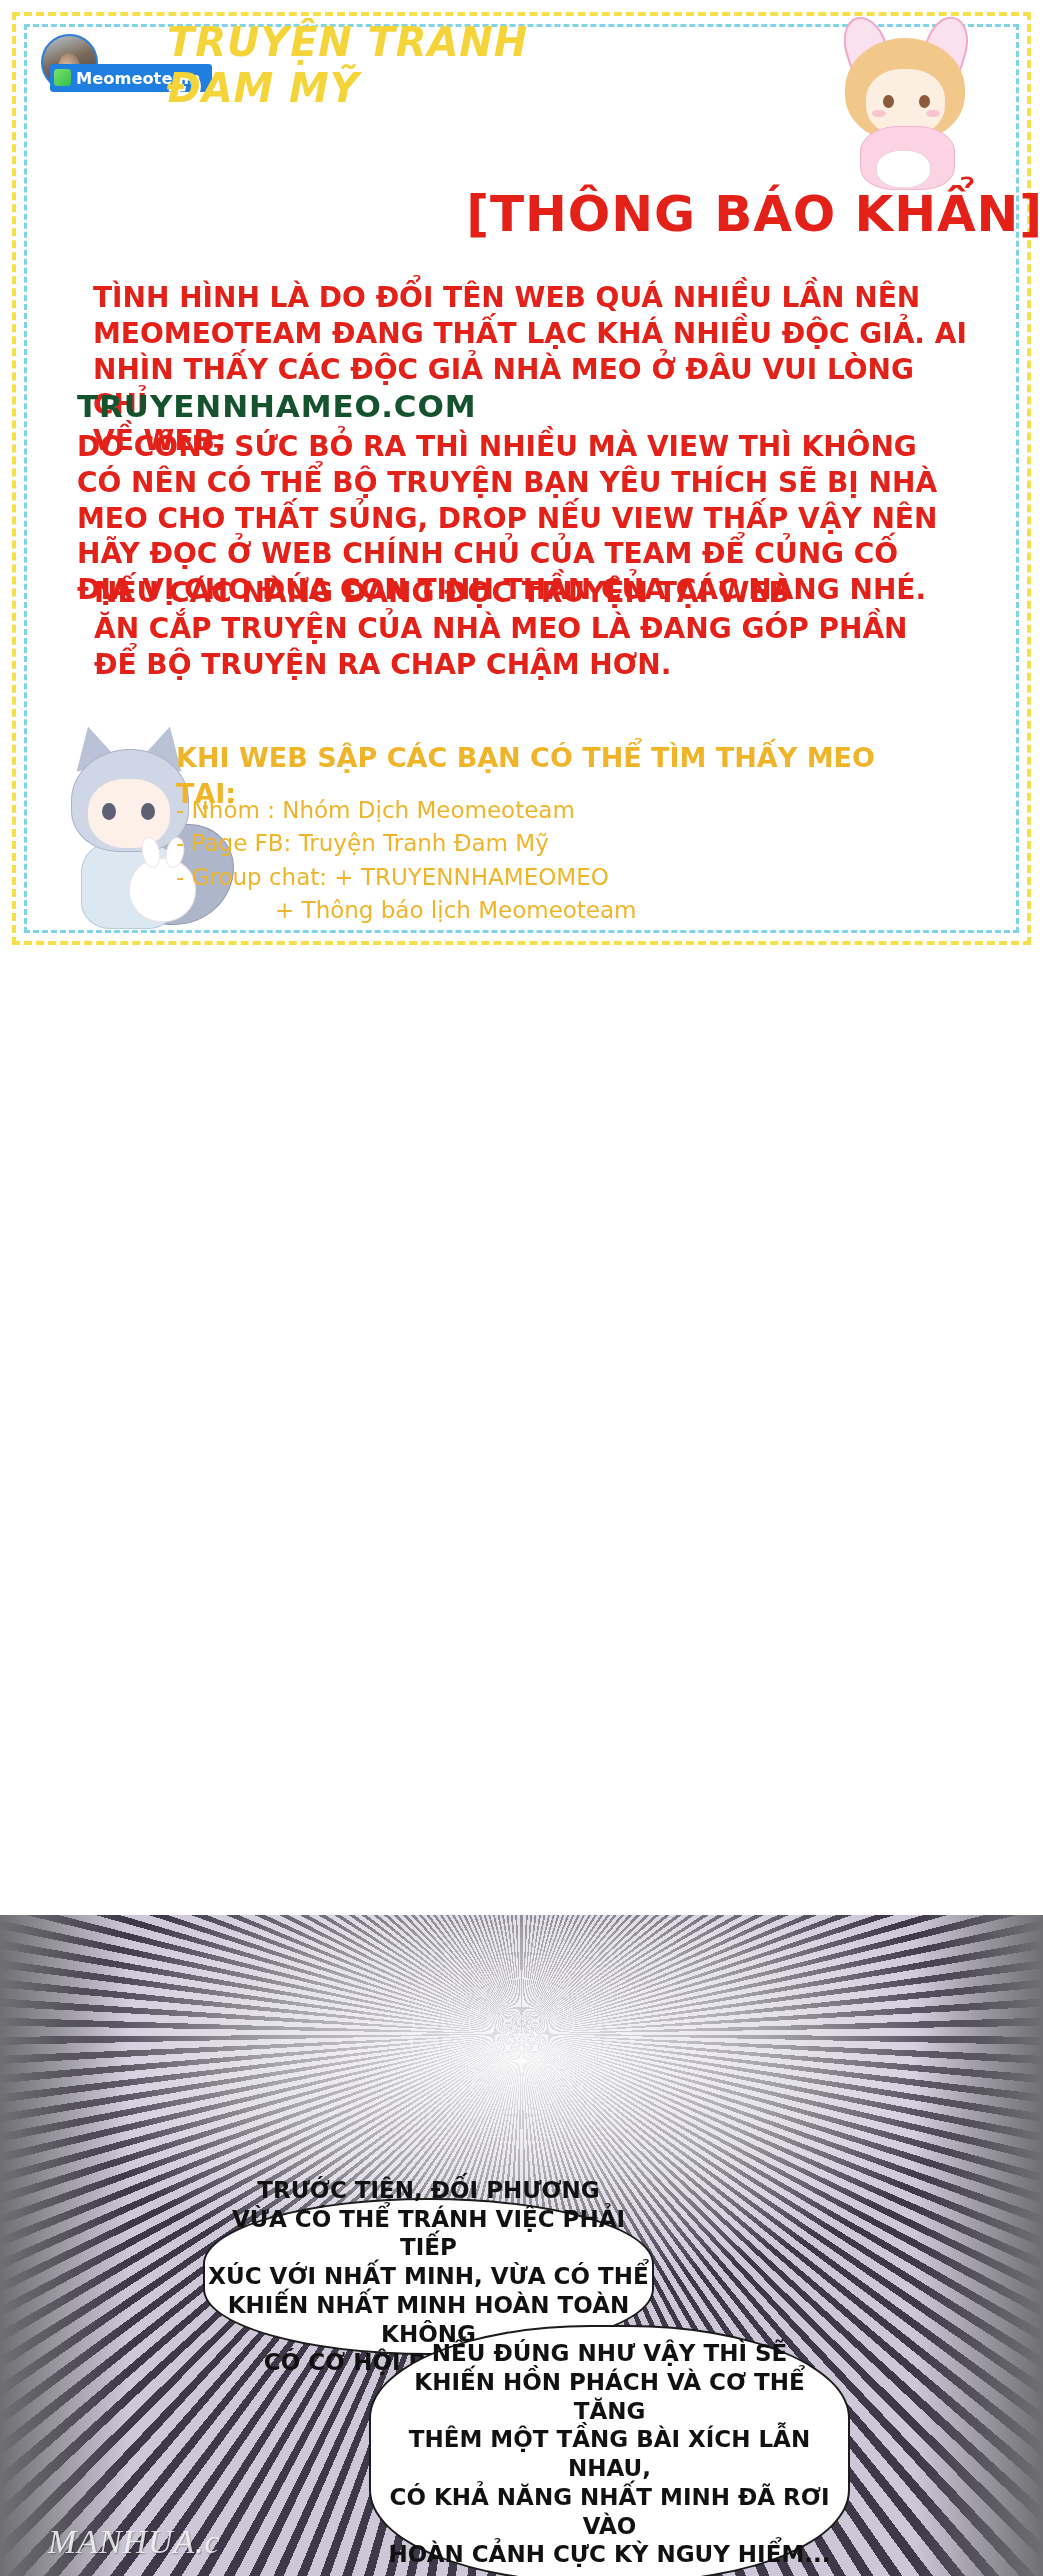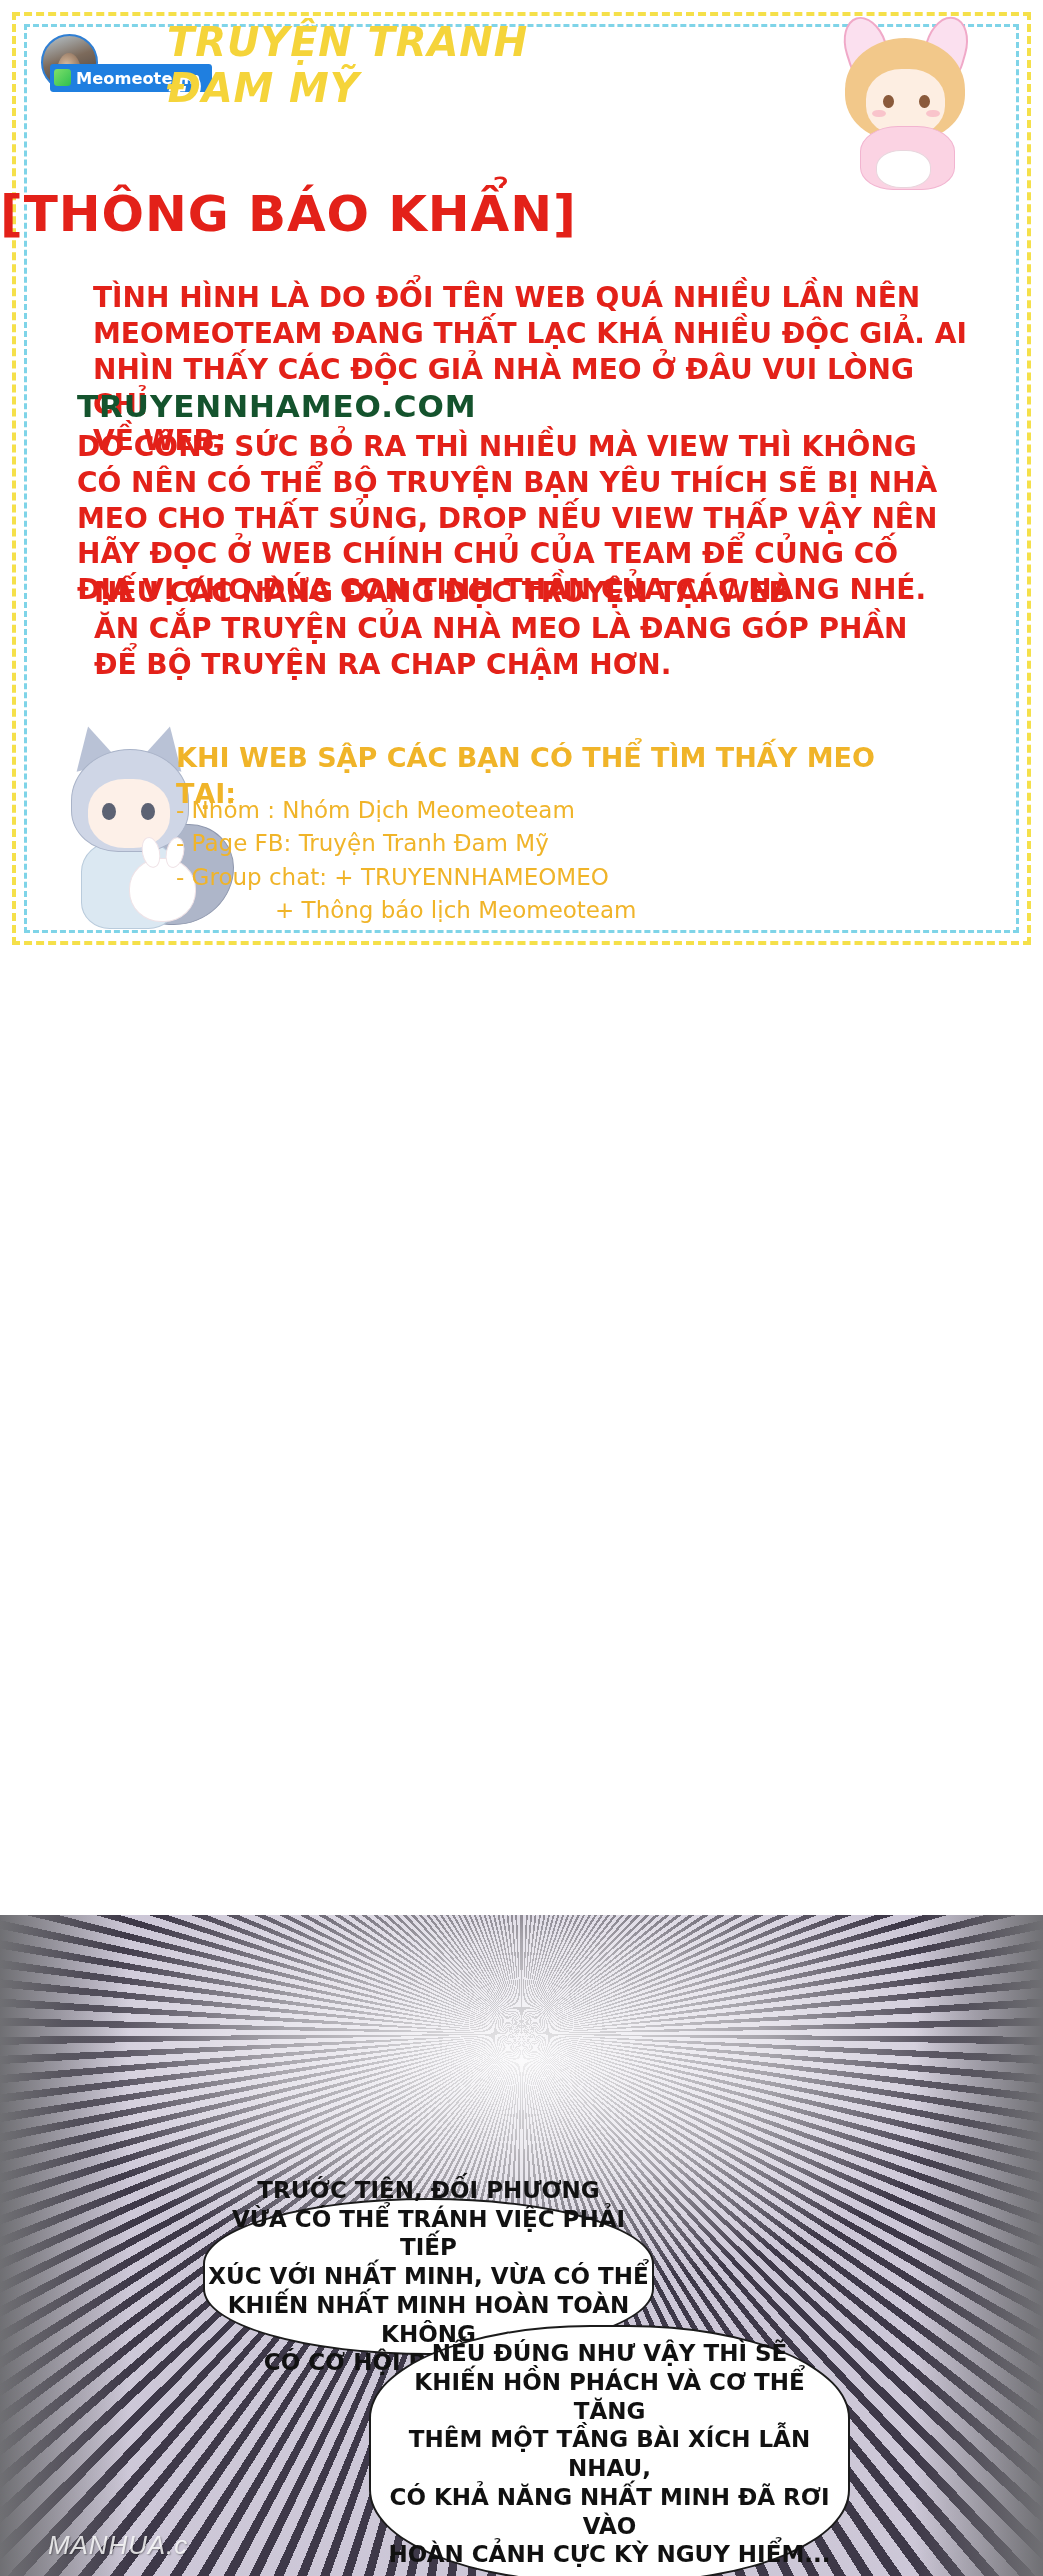--- a/index.html
+++ b/index.html
@@ -259,21 +259,21 @@
   }
   .cw-plush::before { left: 12px; transform: rotate(-12deg); }
   .cw-plush::after  { left: 36px; transform: rotate(12deg); }
 
   
   .headline {
     position: absolute;
     left: 0;
     top: 185px;
     width: 1043px;
-    text-align: left;
+    text-align: right;
     color: #e32119;
     font-size: 50px;
     font-weight: bold;
     letter-spacing: 0.9px;
     font-family: "DejaVu Sans", sans-serif;
   }
   .para {
     position: absolute;
     color: #e32119;
     font-size: 28px;
@@ -385,23 +385,23 @@
     line-height: 1.25;
     border-radius: 46% / 36%;
     padding: 0 15.5px;
     box-sizing: border-box;
   }
   .watermark {
     position: absolute;
     left: 48px;
     bottom: 15.5px;
     color: rgba(255,255,255,.82);
-    font-size: 26px;
+    font-size: 34px;
     font-style: italic;
-    font-family: Liberation Sans, sans-serif;
+    font-family: Liberation Serif, serif;
     letter-spacing: 0.9px;
     text-shadow: 0.9px 0.9px 1.7px rgba(0,0,0,.35);
   }
 </style>
 </head>
 <body>
 
 <div class="announce">
 
   <div class="frame-yellow"></div>

